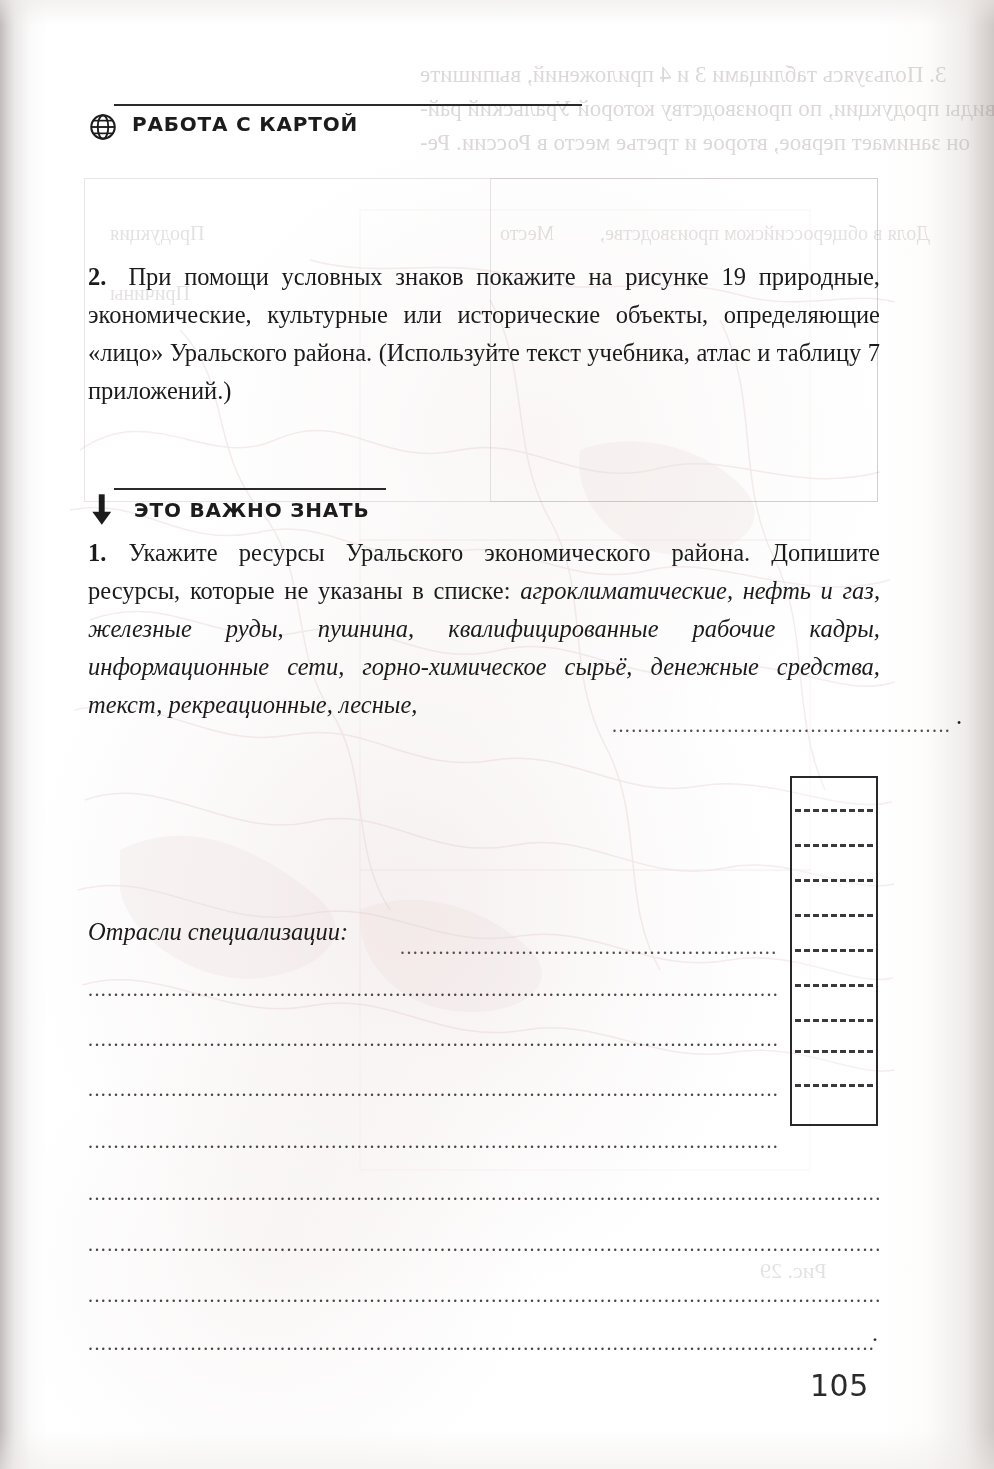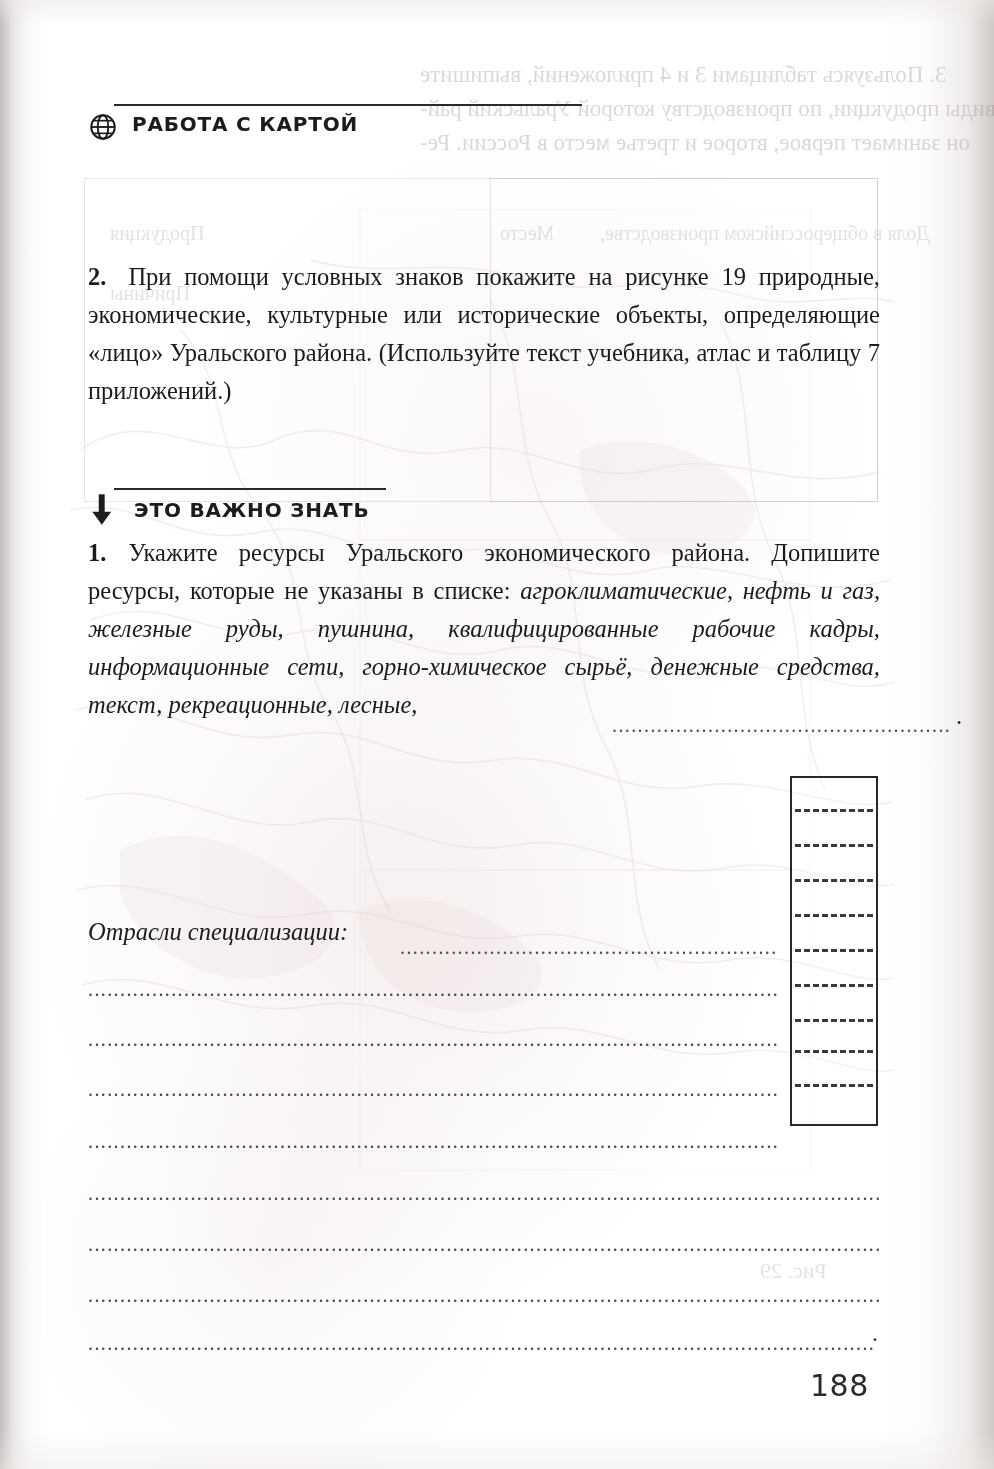--- a/index.html
+++ b/index.html
@@ -268,13 +268,13 @@
 <div class="dotline" style="left:88px;top:978px;width:692px;">...........................................................................................................................................</div>
 <div class="dotline" style="left:88px;top:1028px;width:692px;">...........................................................................................................................................</div>
 <div class="dotline" style="left:88px;top:1078px;width:692px;">...........................................................................................................................................</div>
 <div class="dotline" style="left:88px;top:1130px;width:692px;">...........................................................................................................................................</div>
 <div class="dotline" style="left:88px;top:1182px;width:792px;">...............................................................................................................................................................</div>
 <div class="dotline" style="left:88px;top:1233px;width:792px;">...............................................................................................................................................................</div>
 <div class="dotline" style="left:88px;top:1284px;width:792px;">...............................................................................................................................................................</div>
 <div class="dotline" style="left:88px;top:1332px;width:788px;">..............................................................................................................................................................</div>
 <div style="position:absolute;left:872px;top:1320px;font-size:24px;color:#2a2a2a;">.</div>
 
-<div class="page-num" style="left:810px;top:1368px;">188</div>
+<div class="page-num" style="left:810px;top:1368px;">105</div>
 
 </body></html>

